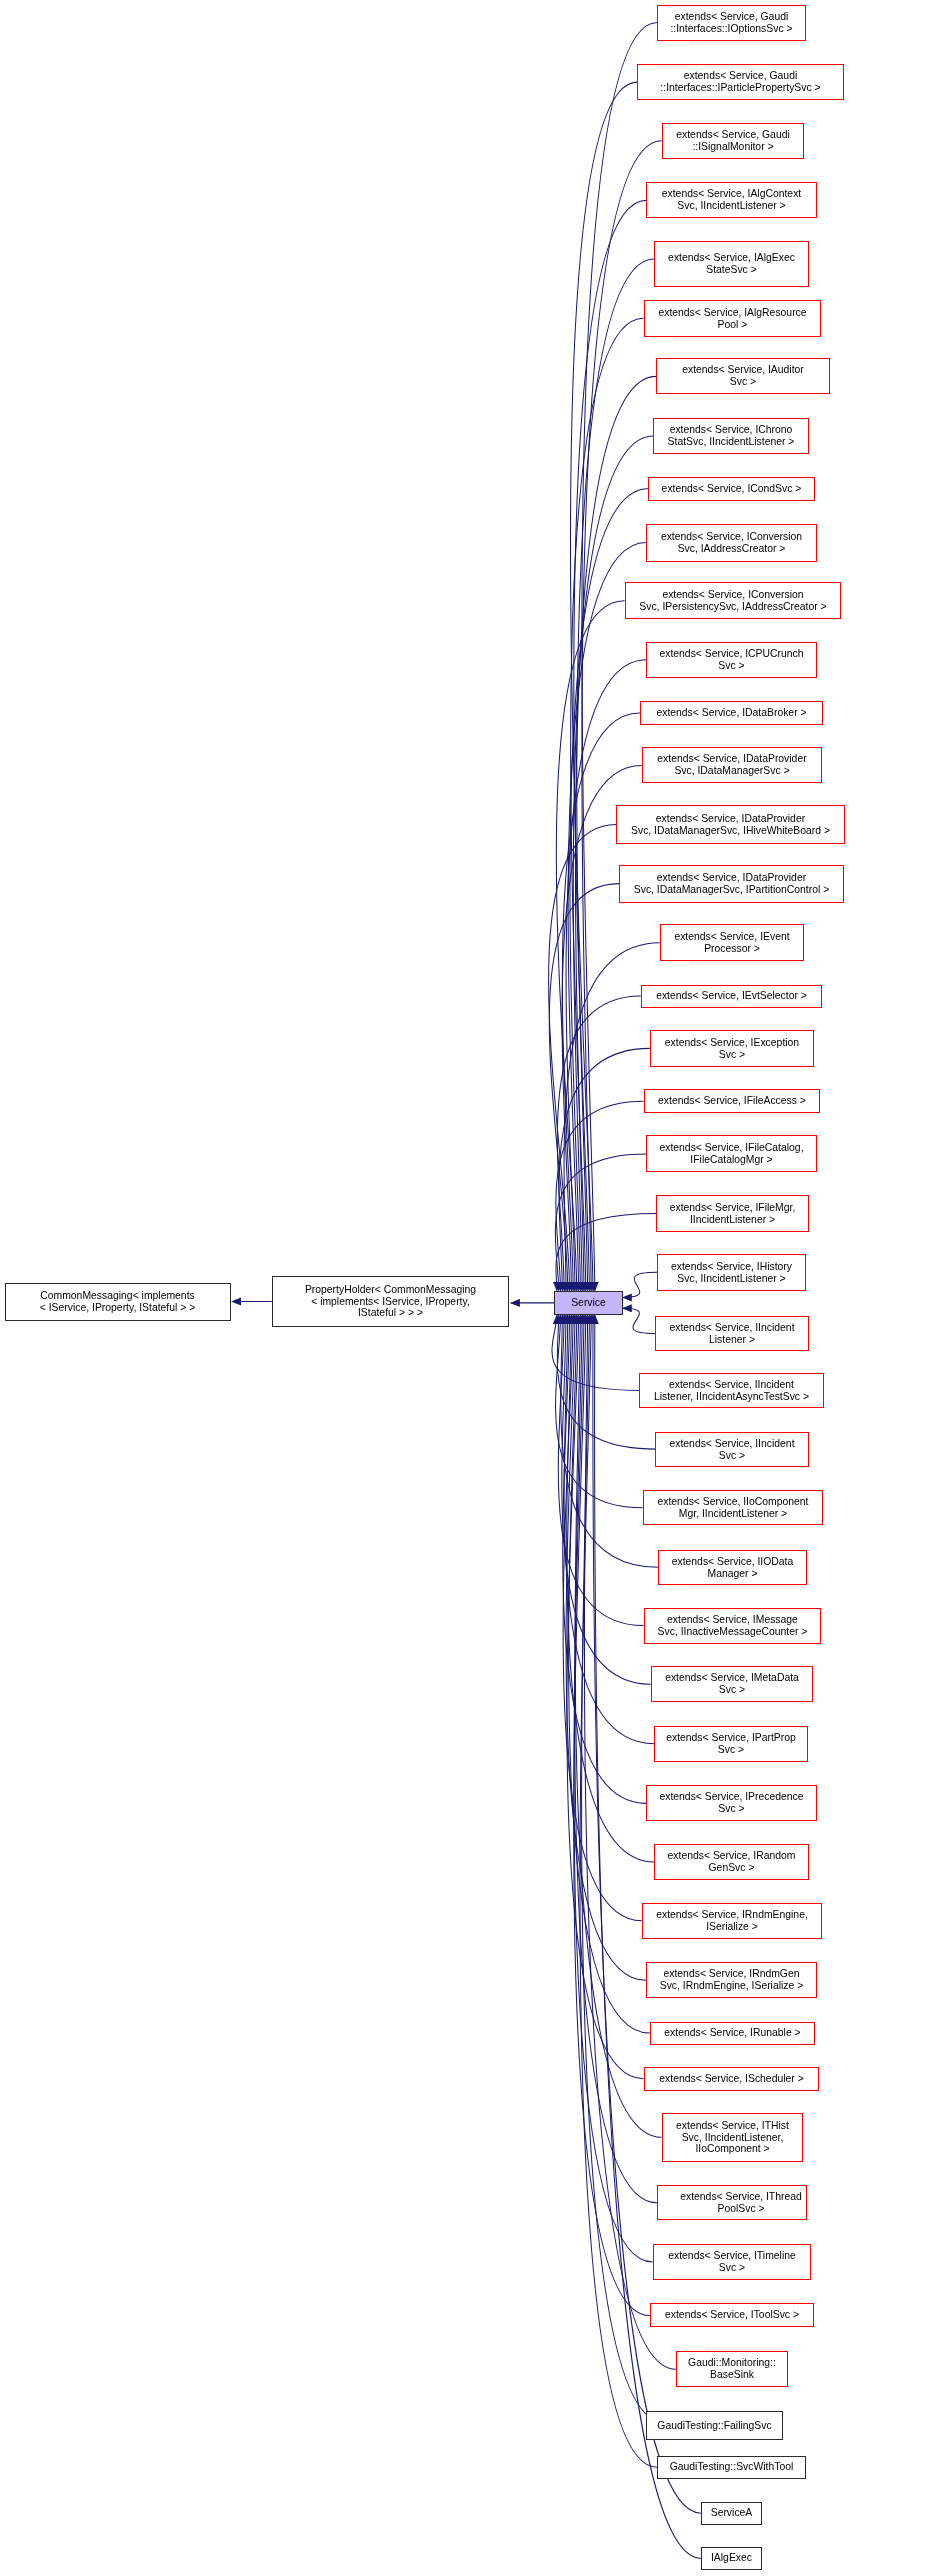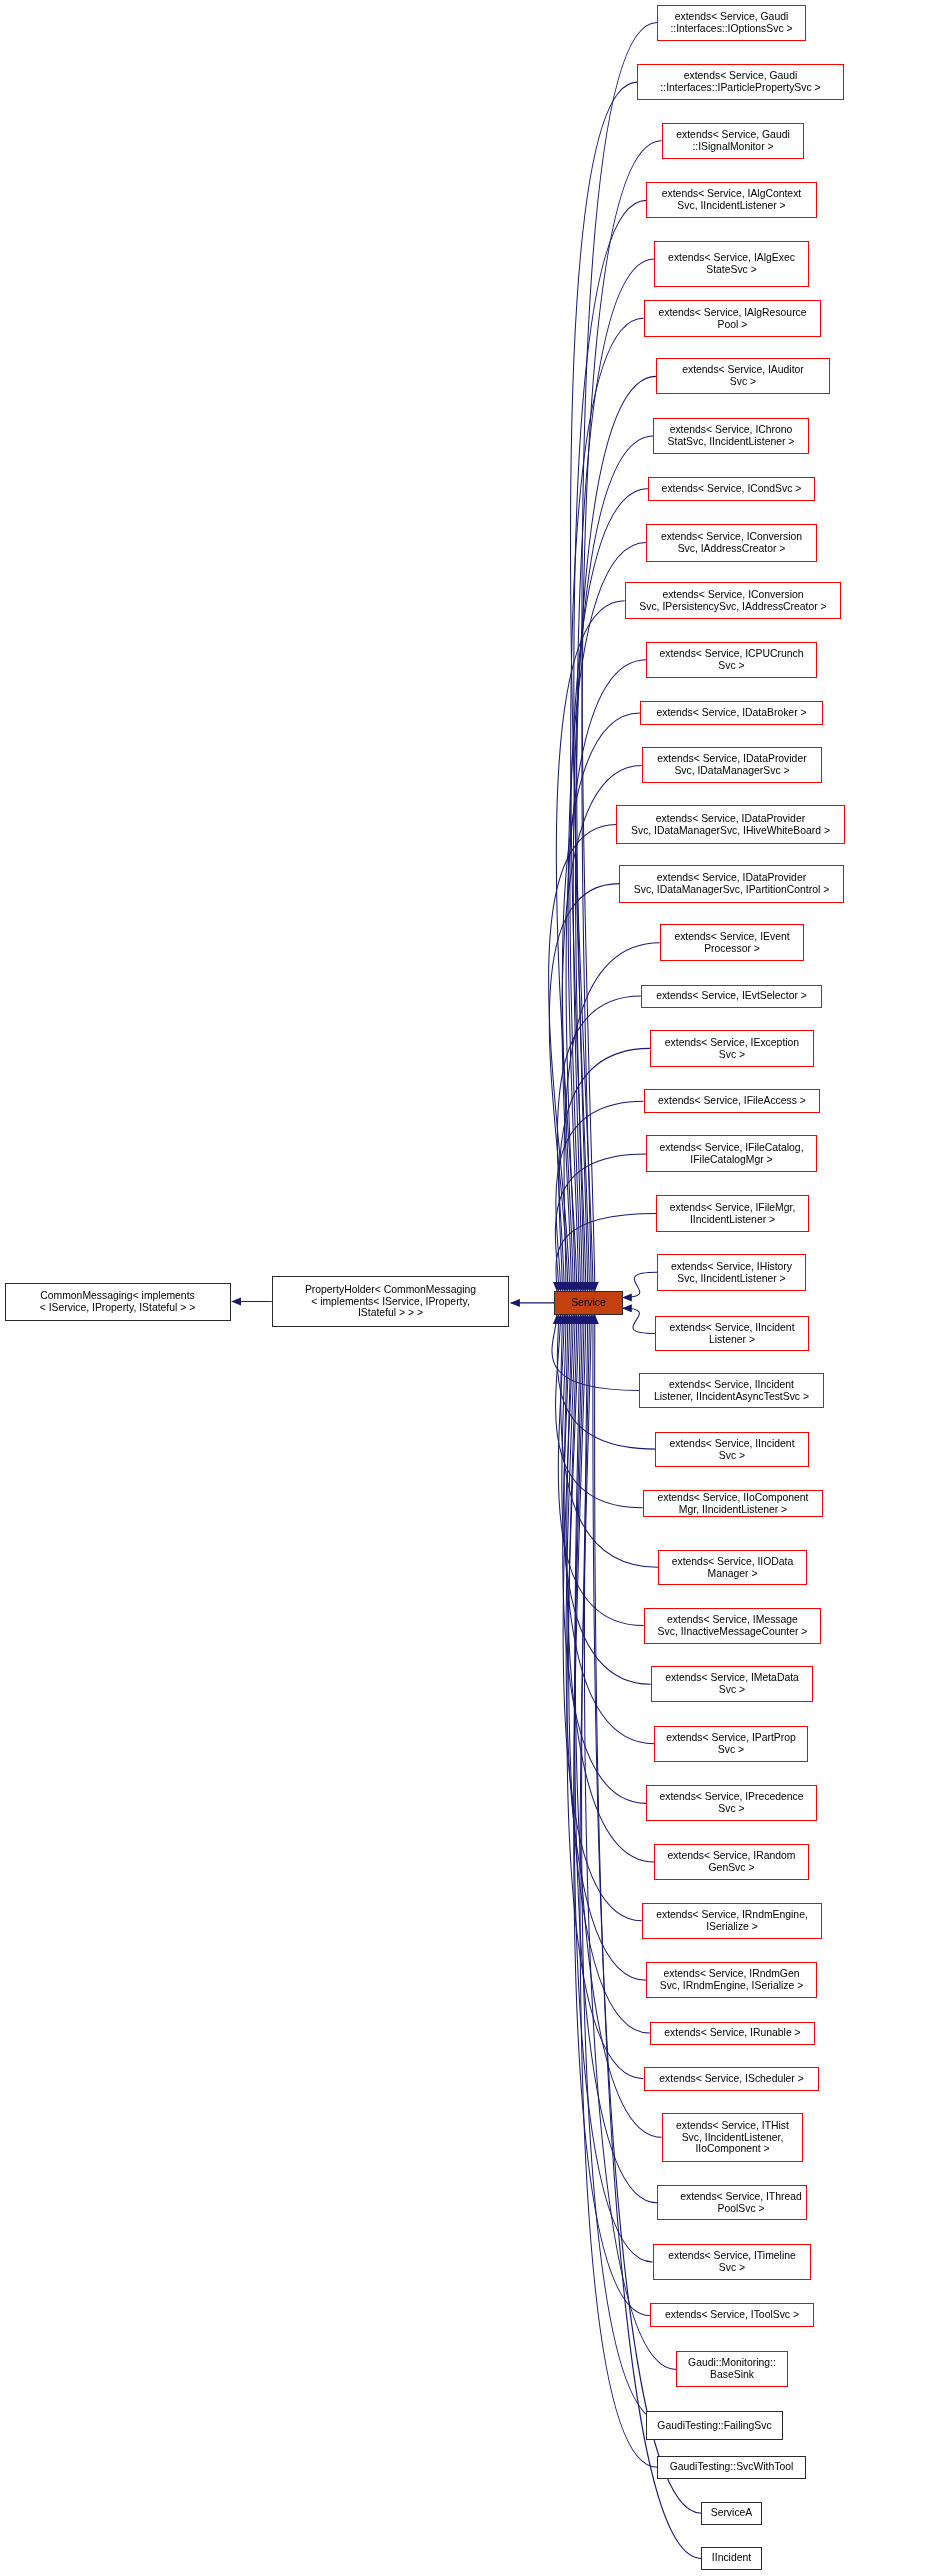--- a/index.html
+++ b/index.html
@@ -28,21 +28,21 @@
     font-size: 10.4px;
     line-height: 11.7px;
     color: #000000;
     background: #ffffff;
     cursor: pointer;
   }
   .node--red   { border: 1.8px solid #ff0000; }
   .node--black { border: 1.3px solid #2b2b2b; }
   .node--current {
     border: 1.4px solid #2b2b2b;
-    background: #c2410c;
+    background: #c4b5fd;
     cursor: default;
   }
   .edge {
     fill: none;
     stroke: #191970;
     stroke-width: 1.15;
   }
 </style>
 </head>
 <body>
@@ -153,21 +153,21 @@
       <div class="node node--red" style="left: 656px; top: 1195px; width: 153px; height: 37px;">extends&lt; Service, IFileMgr,
 IIncidentListener &gt;</div>
       <div class="node node--red" style="left: 657px; top: 1254px; width: 149px; height: 37px;">extends&lt; Service, IHistory
 Svc, IIncidentListener &gt;</div>
       <div class="node node--red" style="left: 655px; top: 1316px; width: 154px; height: 35px;">extends&lt; Service, IIncident
 Listener &gt;</div>
       <div class="node node--red" style="left: 639px; top: 1373px; width: 185px; height: 35px;">extends&lt; Service, IIncident
 Listener, IIncidentAsyncTestSvc &gt;</div>
       <div class="node node--red" style="left: 655px; top: 1432px; width: 154px; height: 35px;">extends&lt; Service, IIncident
 Svc &gt;</div>
-      <div class="node node--red" style="left: 643px; top: 1490px; width: 180px; height: 27px;">extends&lt; Service, IIoComponent
+      <div class="node node--red" style="left: 643px; top: 1490px; width: 180px; height: 35px;">extends&lt; Service, IIoComponent
 Mgr, IIncidentListener &gt;</div>
       <div class="node node--red" style="left: 658px; top: 1550px; width: 149px; height: 35px;">extends&lt; Service, IIOData
 Manager &gt;</div>
       <div class="node node--red" style="left: 644px; top: 1608px; width: 177px; height: 36px;">extends&lt; Service, IMessage
 Svc, IInactiveMessageCounter &gt;</div>
       <div class="node node--red" style="left: 651px; top: 1666px; width: 162px; height: 36px;">extends&lt; Service, IMetaData
 Svc &gt;</div>
       <div class="node node--red" style="left: 654px; top: 1726px; width: 154px; height: 36px;">extends&lt; Service, IPartProp
 Svc &gt;</div>
       <div class="node node--red" style="left: 646px; top: 1785px; width: 171px; height: 36px;">extends&lt; Service, IPrecedence
@@ -186,16 +186,16 @@
       <div class="node node--red" style="left: 657px; top: 2185px; width: 150px; height: 35px; padding-left: 18px;">extends&lt; Service, IThread
 PoolSvc &gt;</div>
       <div class="node node--red" style="left: 653px; top: 2244px; width: 158px; height: 36px;">extends&lt; Service, ITimeline
 Svc &gt;</div>
       <div class="node node--red" style="left: 650px; top: 2303px; width: 164px; height: 24.4px;">extends&lt; Service, IToolSvc &gt;</div>
       <div class="node node--red" style="left: 676px; top: 2351px; width: 112px; height: 36px;">Gaudi::Monitoring::
 BaseSink</div>
       <div class="node node--black" style="left: 646px; top: 2411px; width: 137px; height: 29px;">GaudiTesting::FailingSvc</div>
       <div class="node node--black" style="left: 657px; top: 2456px; width: 149px; height: 22.6px;">GaudiTesting::SvcWithTool</div>
       <div class="node node--black" style="left: 701px; top: 2502px; width: 61px; height: 22.6px;">ServiceA</div>
-      <div class="node node--black" style="left: 701px; top: 2547px; width: 61px; height: 22.6px;">IIncident</div>
+      <div class="node node--black" style="left: 701px; top: 2547px; width: 61px; height: 22.6px;">IAlgExec</div>
     </div>
 </div>
 
 
 </body></html>

